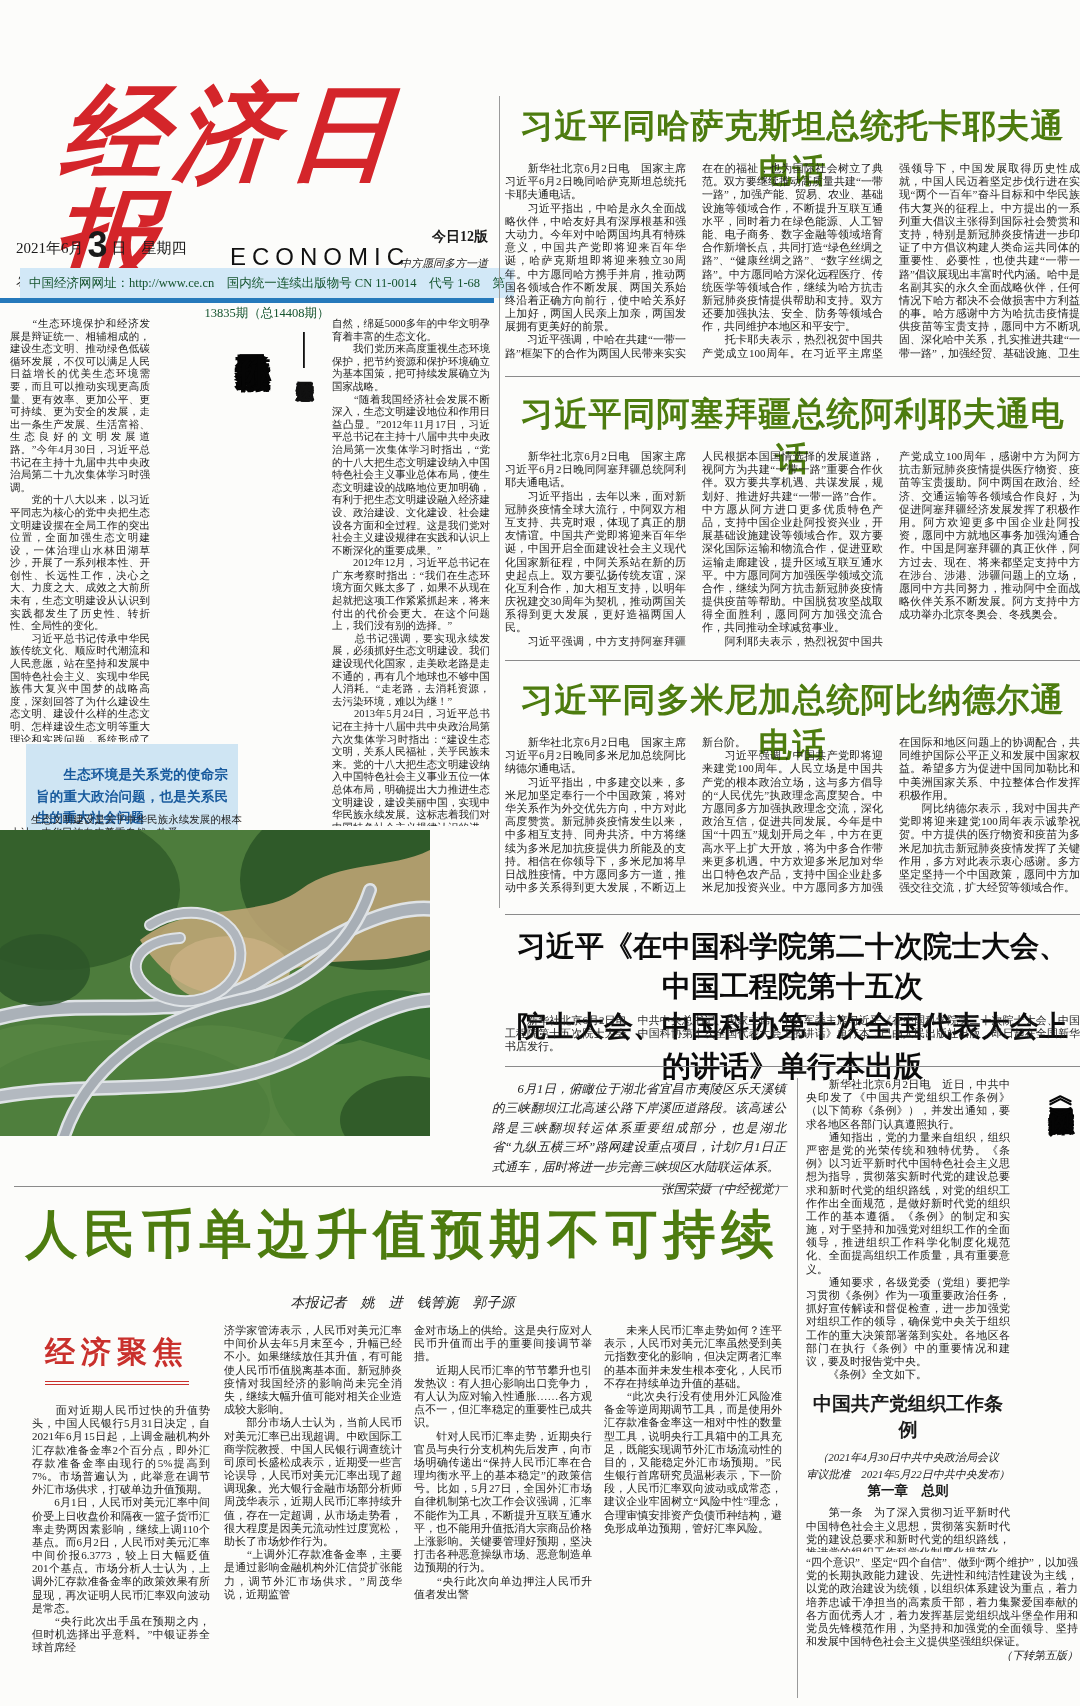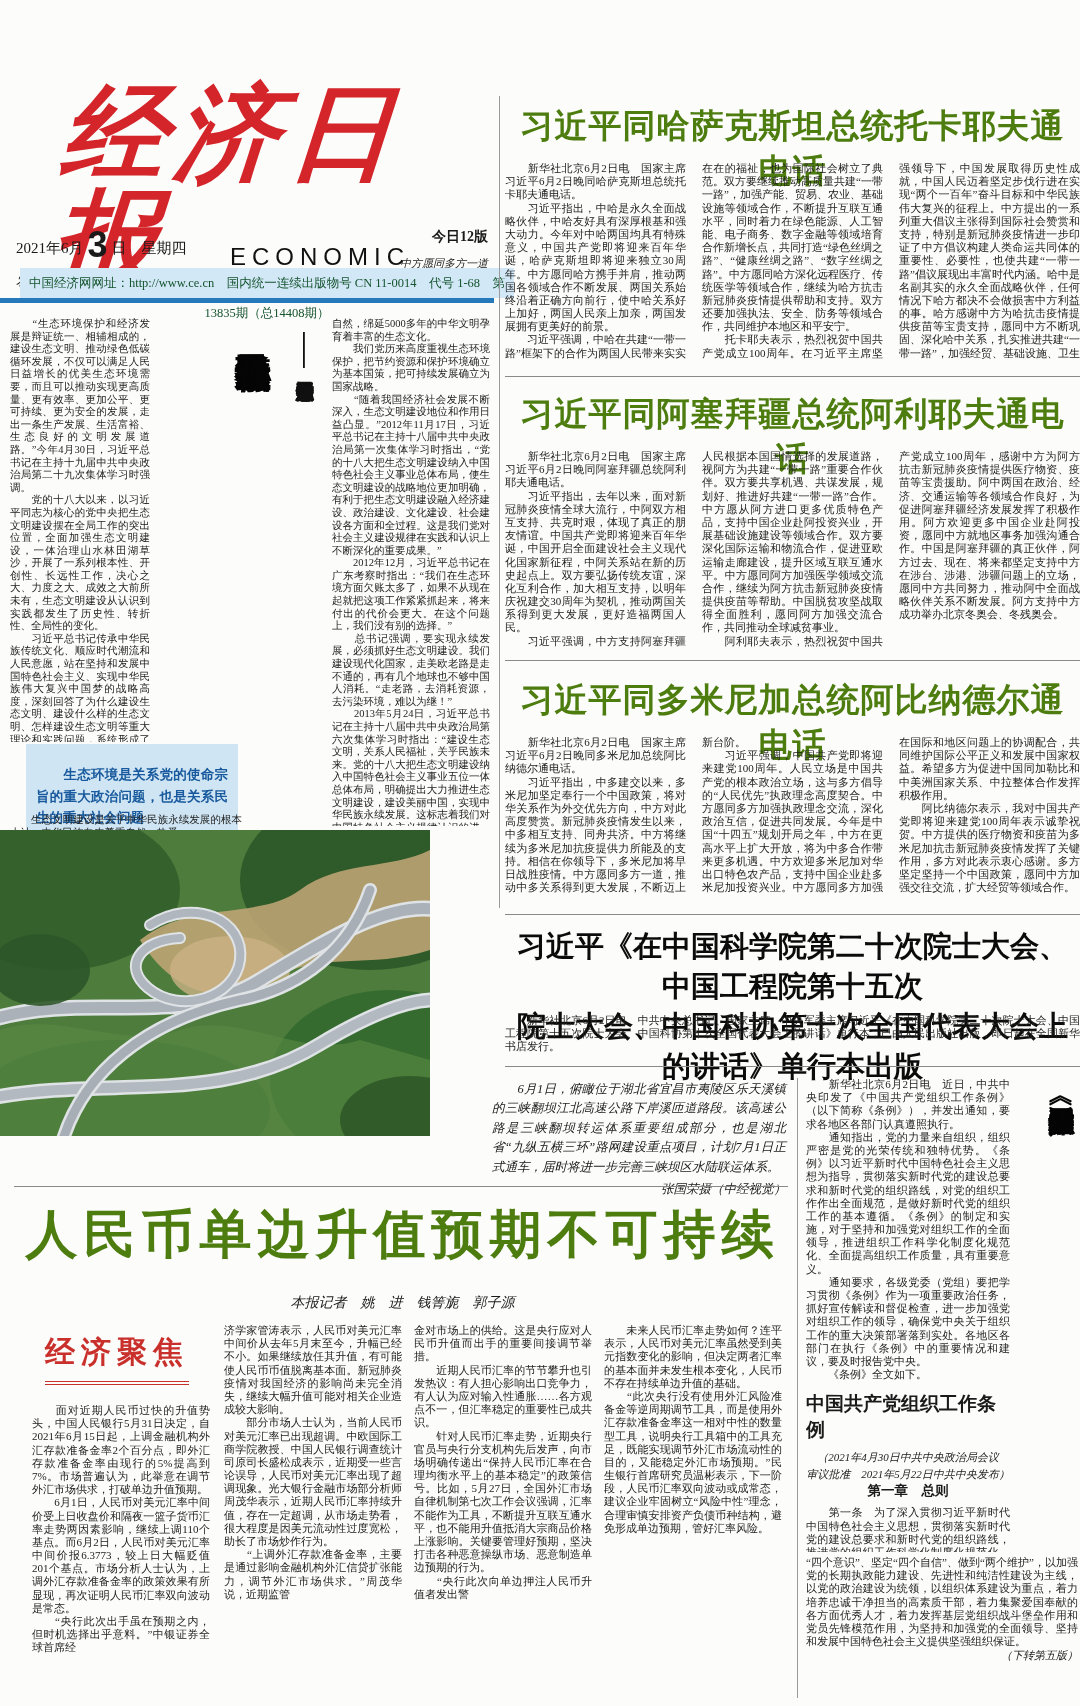--- a/index.html
+++ b/index.html
@@ -41,21 +41,21 @@
                   text-align:center; white-space:pre-line; color:#0b0b0b; }
 
   
   .rmb-headline { font-size:52px; letter-spacing:6px; }
   .byline { font-size:14px; font-style:italic; text-align:center; }
   .econ-label { color:#c9302c; font-family:"Liberation Sans",sans-serif; font-weight:900; font-size:30px;
                 letter-spacing:6px; border-bottom:4px double #c9302c; padding-bottom:8px; display:inline-block; }
 
   
   .reg-vtitle { font-family:"Liberation Sans",sans-serif; font-weight:900; font-size:26px; line-height:1.1; color:#050505; }
-  .doc-title { font-size:19px; font-weight:900; margin-top:10px; font-family:"Liberation Serif",serif; }
+  .doc-title { font-size:19px; font-weight:900; text-align:center; margin-top:10px; font-family:"Liberation Serif",serif; }
   .doc-subtitle { font-size:11px; font-style:italic; text-align:center; margin-top:6px; line-height:1.5; }
   .chapter { font-size:13.5px; font-weight:bold; text-align:center; margin-top:0; }
   .continued { font-size:11px; font-style:italic; text-align:right; }
 
   .caption { font-size:12.5px; font-style:italic; line-height:1.55; }
   .credit { font-size:12.5px; font-style:italic; text-align:right; margin-top:4px; }
 </style>
 </head>
 <body>
 

